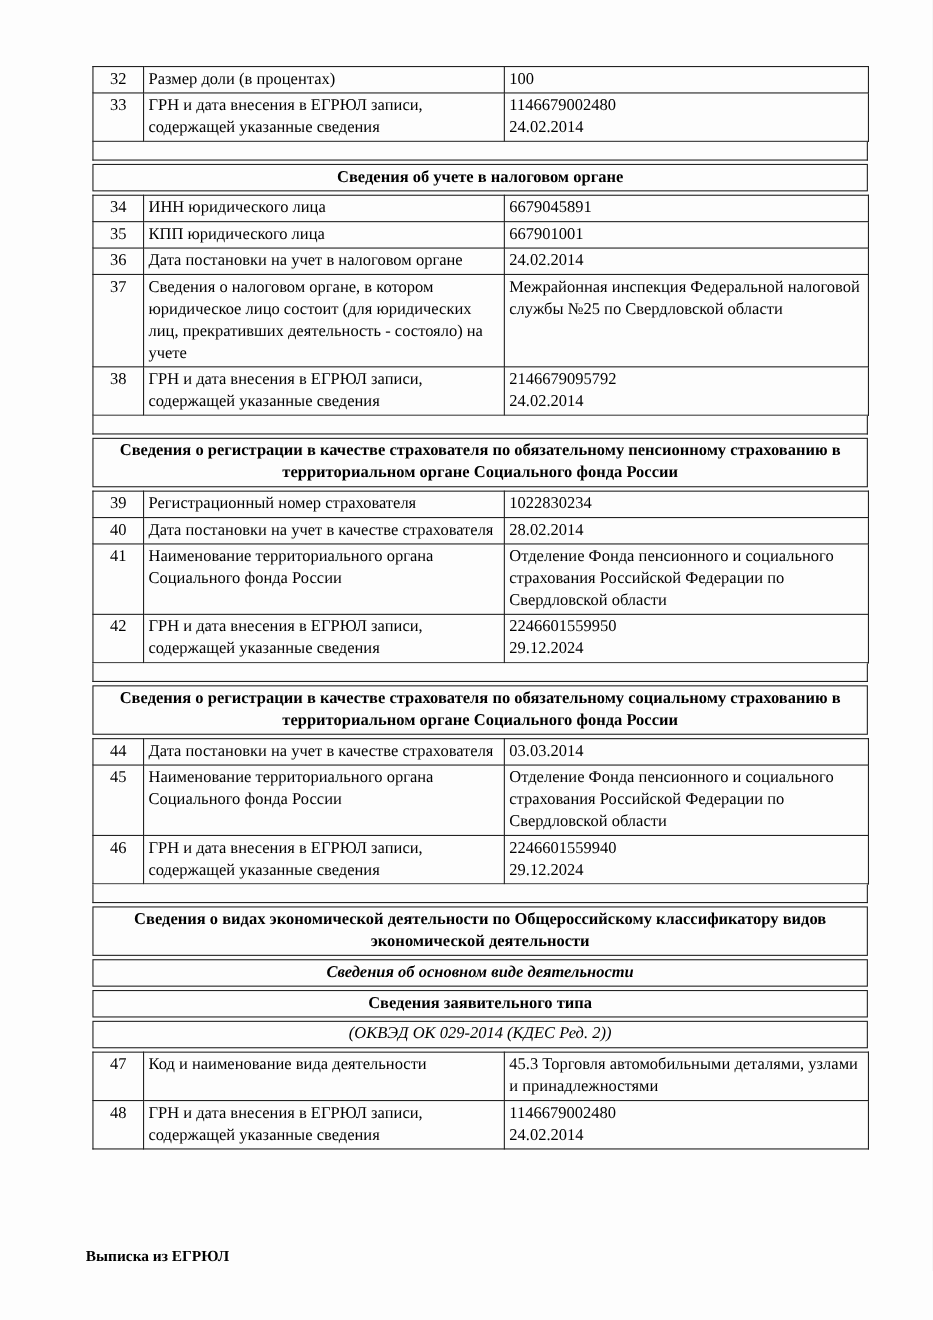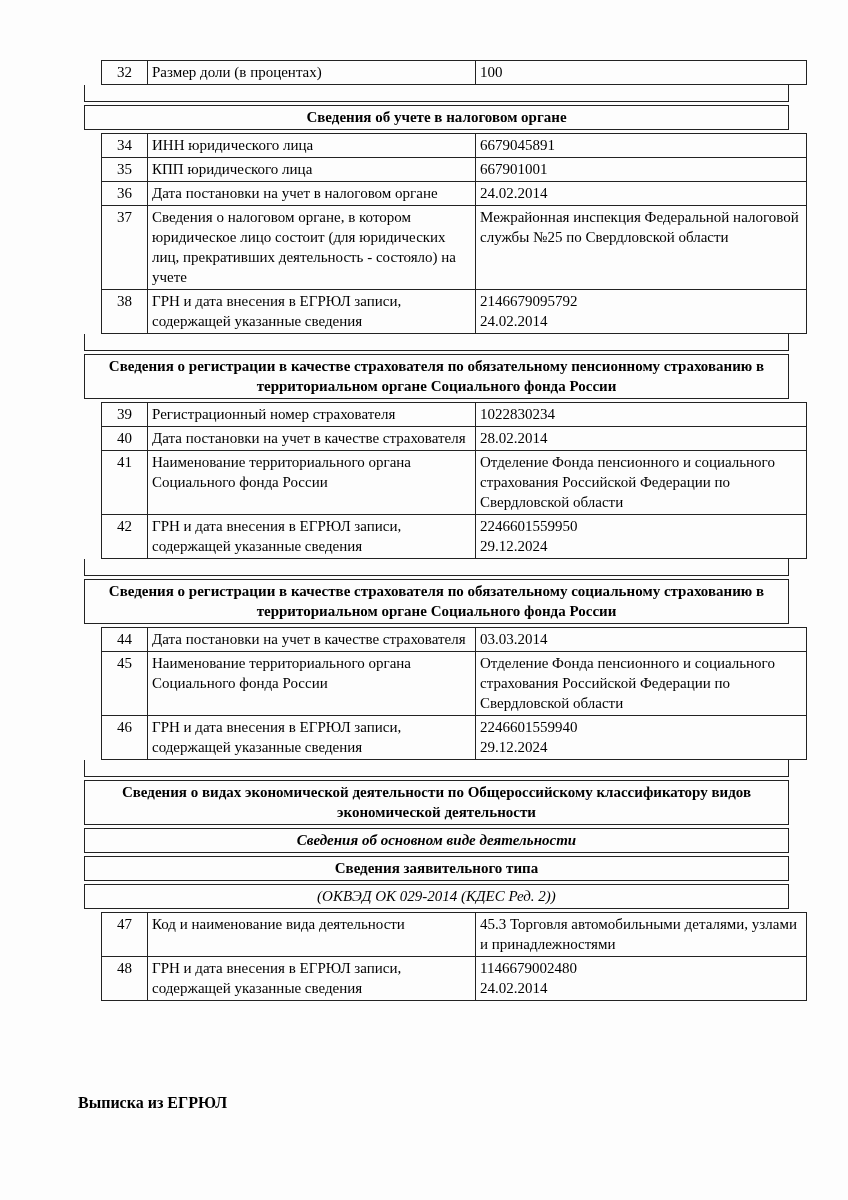--- a/index.html
+++ b/index.html
@@ -17,21 +17,20 @@
   }
   .doc {
     position: absolute;
     left: 84px; top: 60px;
     width: 705px;
   }
   table.sec {
     border-collapse: collapse;
     width: 705px;
     table-layout: fixed;
-    margin-left: 17px;
   }
   table.sec td {
     border: 1px solid #222;
     vertical-align: top;
     padding: 1px 4px 2px 4px;
     font-size: 15px;
     line-height: 20px;
   }
   td.num   { width: 46px; text-align: center; padding-left: 2px; padding-right: 2px; }
   td.label { width: 328px; }
@@ -50,22 +49,22 @@
     line-height: 20px;
     font-weight: bold;
     padding: 1px 8px 2px 8px;
     margin-bottom: 3px;
   }
   .section-header.bold-italic { font-style: italic; font-weight: bold; }
   .section-header.italic { font-style: italic; font-weight: normal; }
   .footer {
     position: absolute;
     left: 78px; right: 56px;
-    top: 1096px;
-    font-size: 16px;
+    top: 1136px;
+    font-size: 14px;
     line-height: 13px;
     font-family: Liberation Serif, serif;
   }
   .footer-line1 { font-weight: bold; }
   .footer-line2 {
     display: grid;
     grid-template-columns: 1fr auto 1fr;
     align-items: baseline;
   }
   .footer-line2 .f-center { text-align: center; }
@@ -77,20 +76,26 @@
 <div class="page">
 
   <div class="doc" id="doc-root">
       <table class="sec">
         <tbody>
           <tr>
             <td class="num">32</td>
             <td class="label">Размер доли (в процентах)</td>
             <td class="value">100</td>
           </tr>
+          <tr>
+            <td class="num">33</td>
+            <td class="label">ГРН и дата внесения в ЕГРЮЛ записи, содержащей указанные сведения</td>
+            <td class="value">1146679002480
+24.02.2014</td>
+          </tr>
         </tbody>
       </table>
       <div class="spacer"></div>
       <div class="section-header bold">Сведения об учете в налоговом органе</div>
       <table class="sec">
         <tbody>
           <tr>
             <td class="num">34</td>
             <td class="label">ИНН юридического лица</td>
             <td class="value">6679045891</td>

